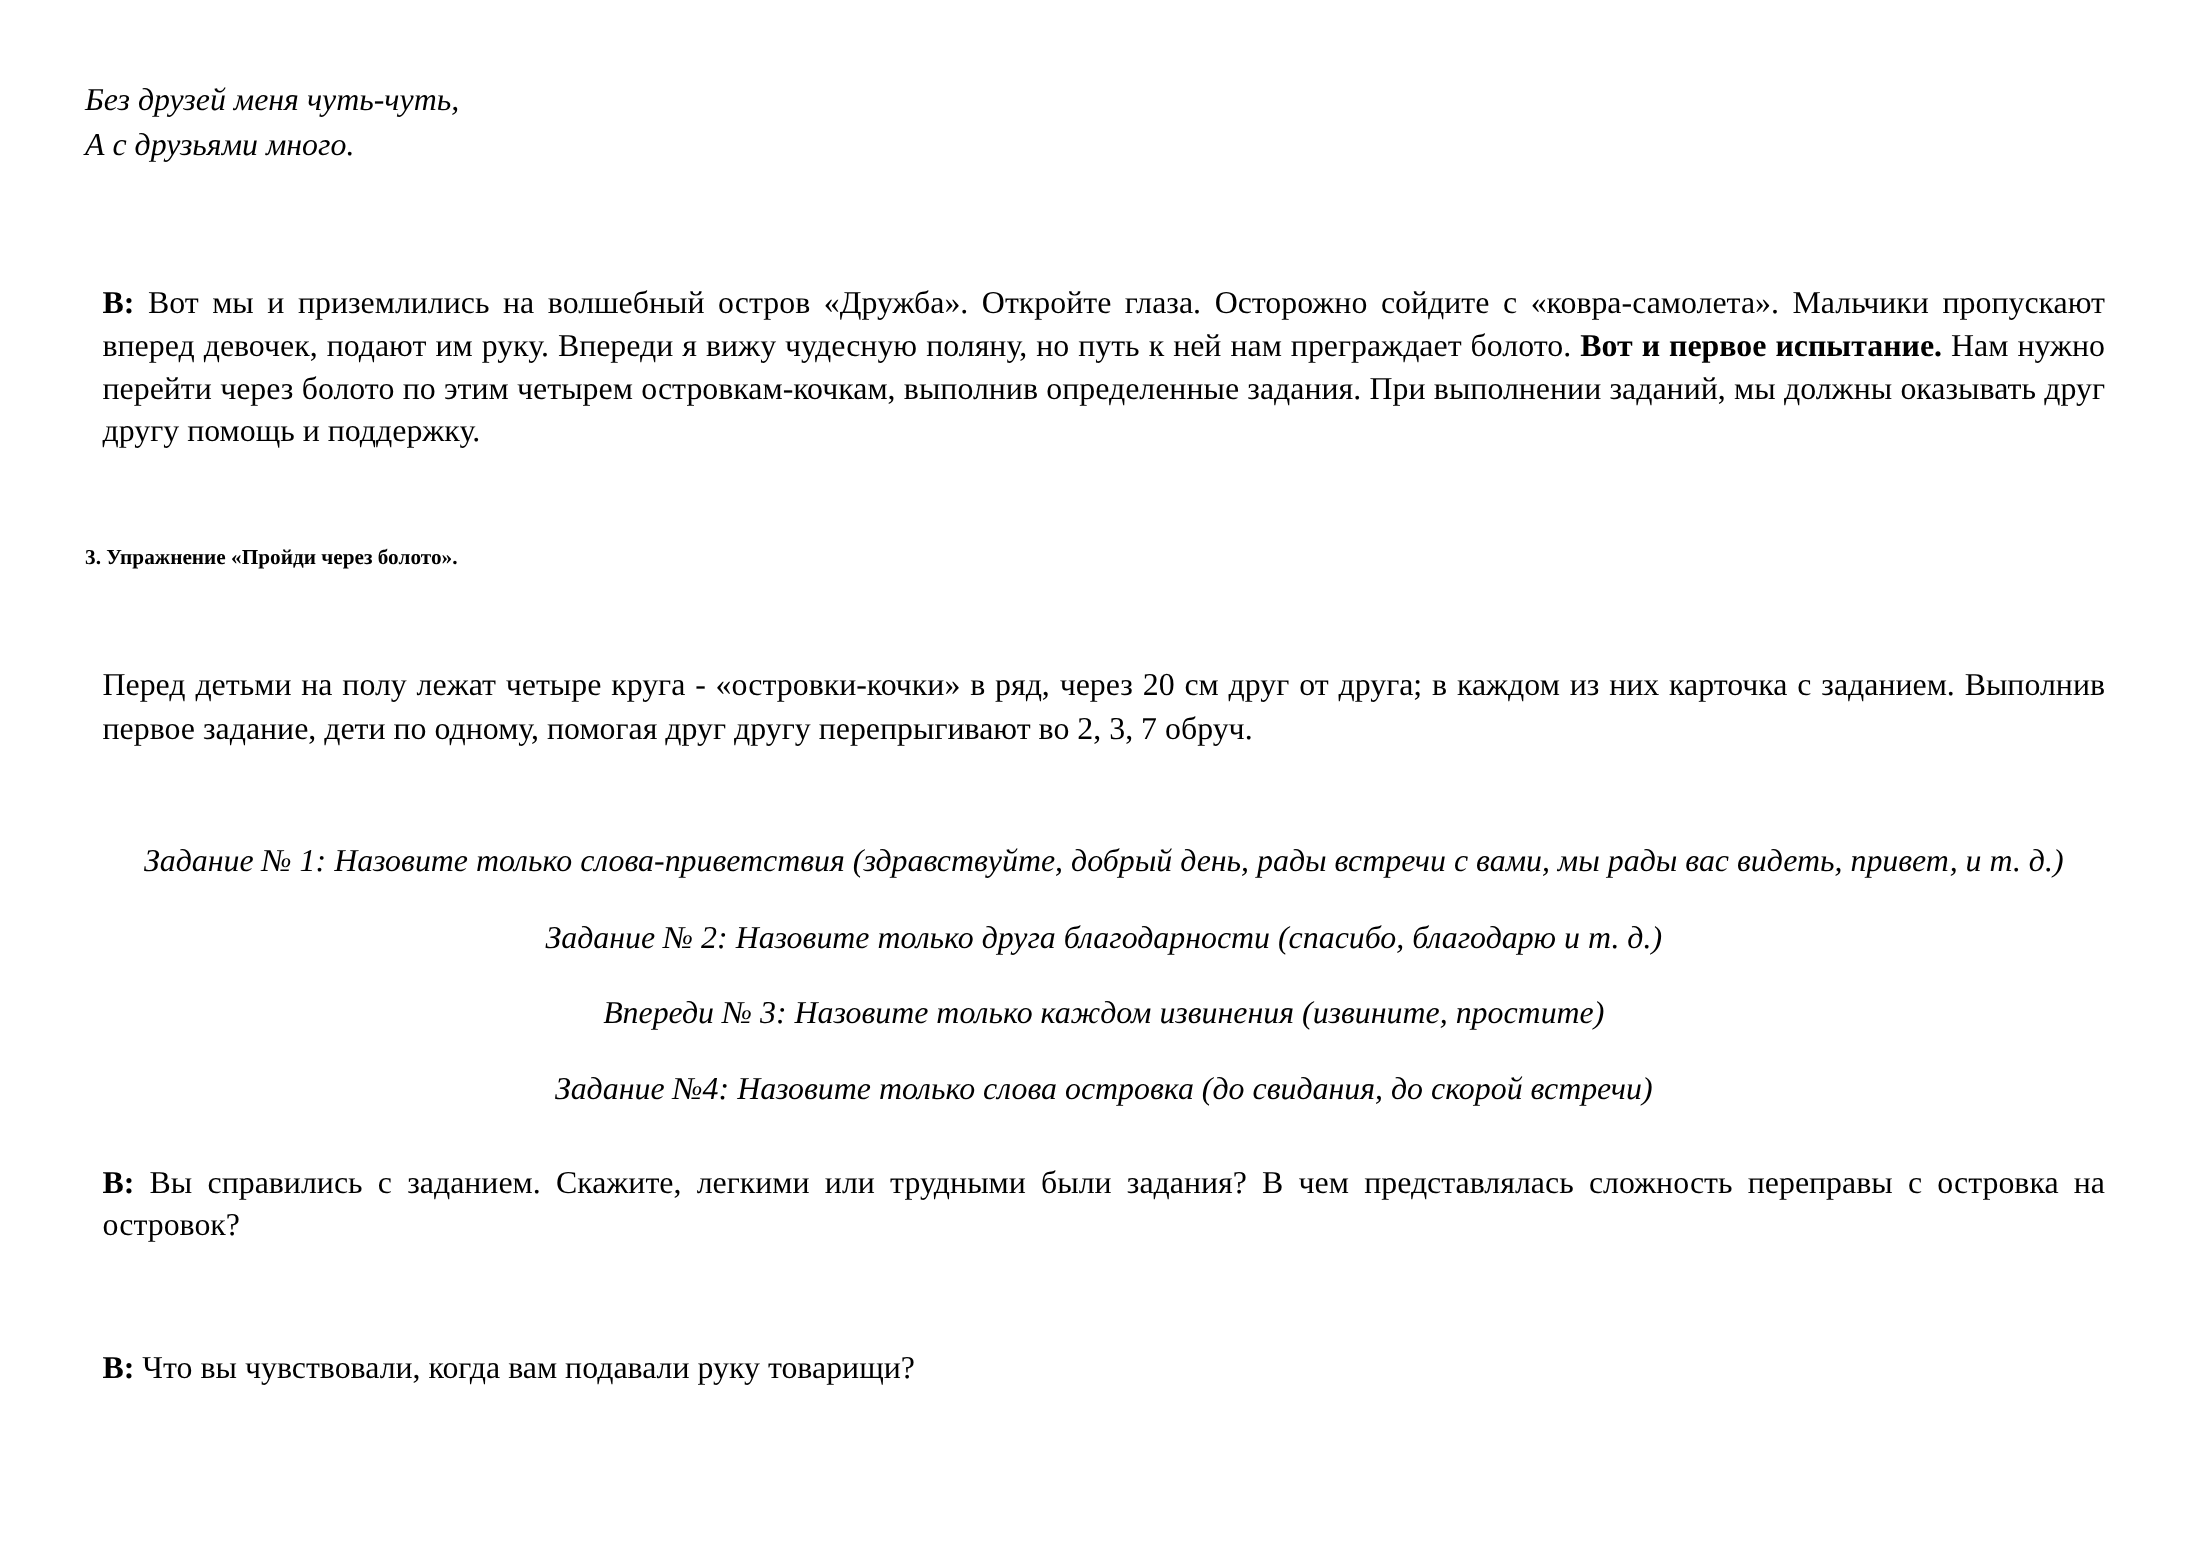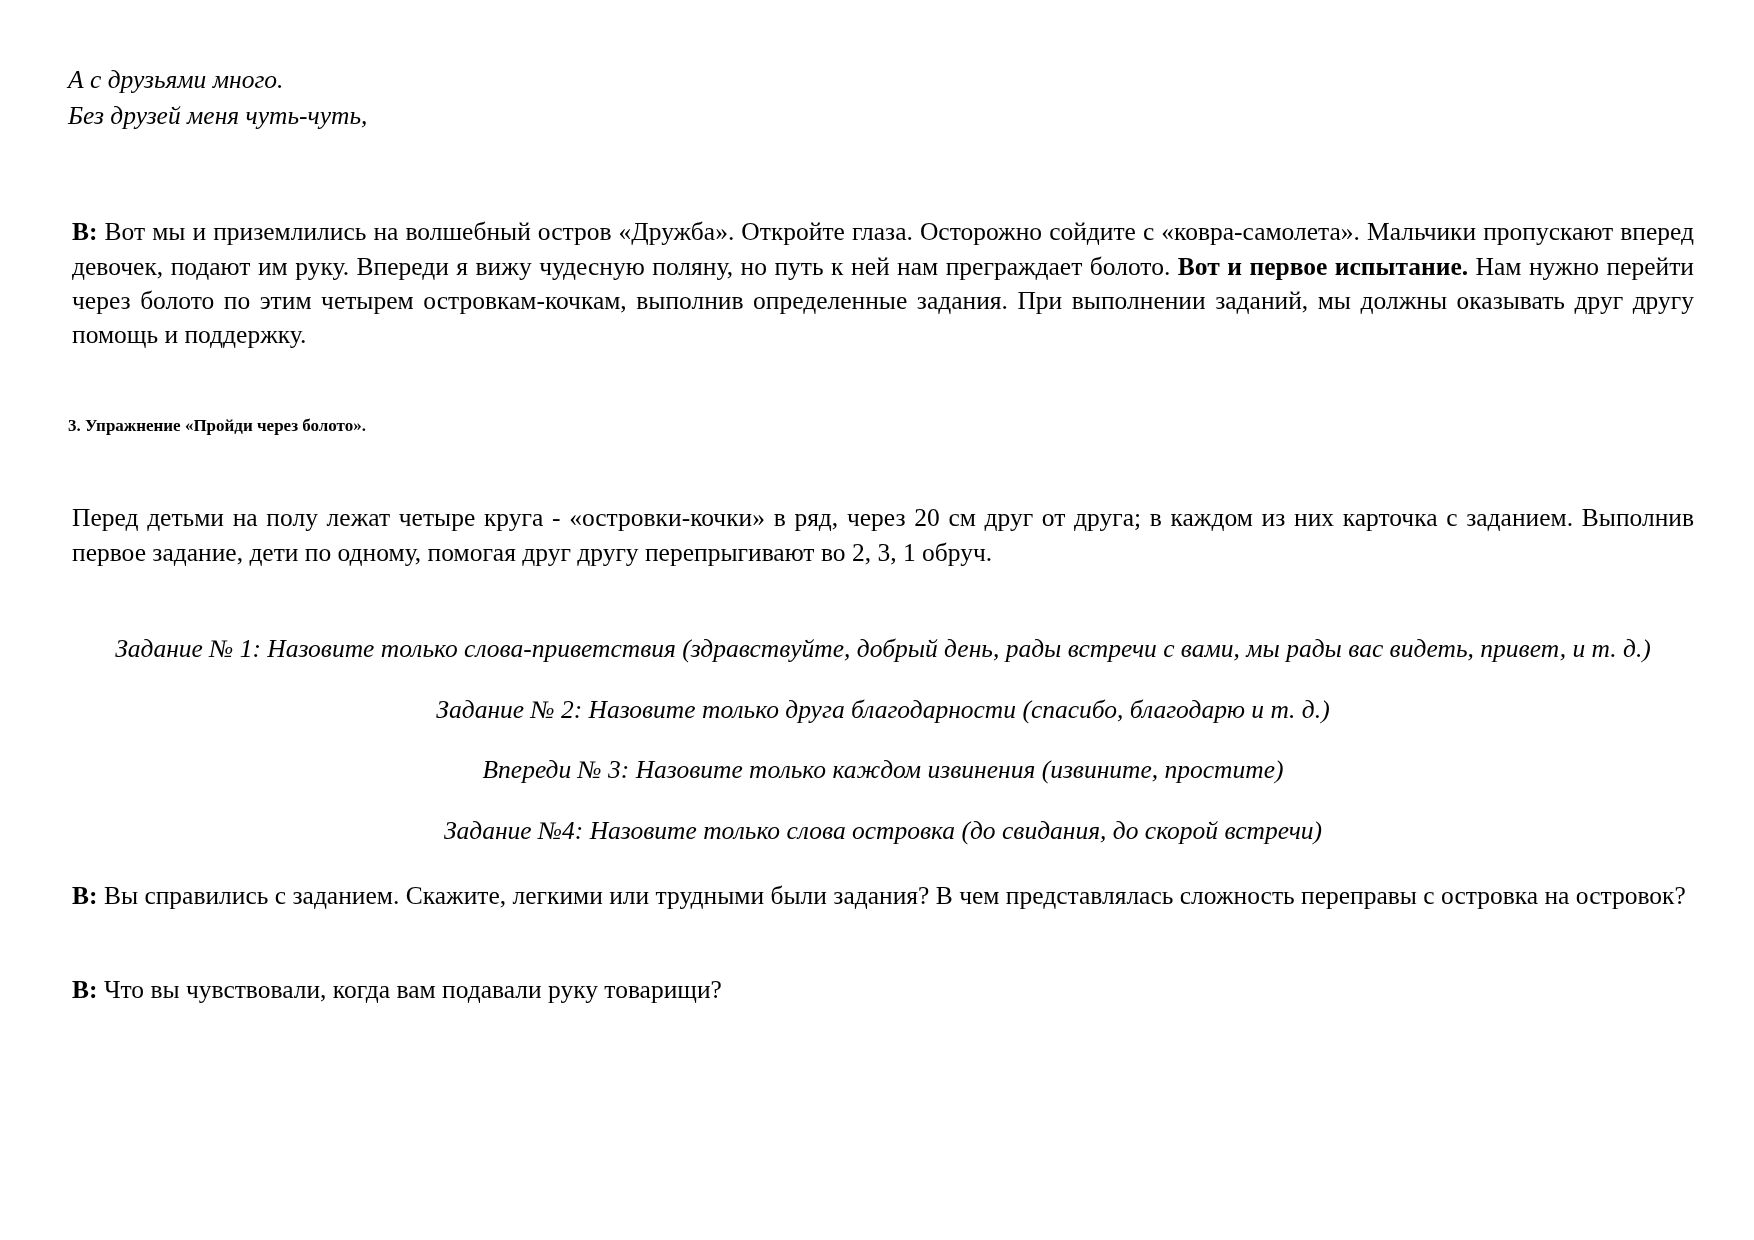--- a/index.html
+++ b/index.html
@@ -34,21 +34,21 @@
   }
   .epigraph .line {
     display: block;
     white-space: pre;
   }
   .spacer-lg { height: 78px; }
   .spacer-md { height: 58px; }
 
   
   p.para {
-    margin: 4px;
+    margin: 14px;
     font-size: 25.5px;
     line-height: 1.345;
     text-align: justify;
     text-justify: inter-word;
   }
   p.para.left { text-align: left; }
   .b { font-weight: bold; }
   p.task {
     margin: 0;
     font-size: 25.5px;
@@ -66,38 +66,38 @@
   .gap-para { height: 26px; }
   .gap-task { height: 26px; }
 </style>
 </head>
 <body>
 
 <div class="page">
   <div class="doc-body">
 
     <div class="epigraph">
+      <span class="line">Без друзей меня чуть-чуть,</span>
       <span class="line">А с друзьями много.</span>
-      <span class="line">Без друзей меня чуть-чуть,</span>
     </div>
 
     <div class="spacer-lg"></div>
 
     <p class="para"><span class="b">В:</span><span> Вот мы и приземлились на волшебный остров «Дружба». Откройте глаза. Осторожно сойдите с «ковра-самолета». Мальчики пропускают вперед девочек, подают им руку. Впереди я вижу чудесную поляну, но путь к ней нам преграждает болото. </span><span class="b">Вот и первое испытание.</span><span> Нам нужно перейти через болото по этим четырем островкам-кочкам, выполнив определенные задания. При выполнении заданий, мы должны оказывать друг другу помощь и поддержку.</span></p>
 
     <div class="spacer-md"></div>
 
     <p class="heading">3. Упражнение «Пройди через болото».</p>
 
     <div class="gap-after-heading"></div>
 
 
     <div class="gap-para"></div>
 
-    <p class="para">Перед детьми на полу лежат четыре круга - «островки-кочки» в ряд, через 20 см друг от друга; в каждом из них карточка с заданием. Выполнив первое задание, дети по одному, помогая друг другу перепрыгивают во 2, 3, 1 обруч.</p>
+    <p class="para">Перед детьми на полу лежат четыре круга - «островки-кочки» в ряд, через 20 см друг от друга; в каждом из них карточка с заданием. Выполнив первое задание, дети по одному, помогая друг другу перепрыгивают во 2, 3, 7 обруч.</p>
 
     <div class="spacer-md"></div>
 
     <p class="task"><span>Задание № 1:</span><span> Назовите только слова-приветствия (здравствуйте, добрый день, рады встречи с вами, мы рады вас видеть, привет, и т. д.)</span></p>
 
     <div class="gap-task"></div>
 
     <p class="task"><span>Задание № 2:</span><span> Назовите только друга благодарности (спасибо, благодарю и т. д.)</span></p>
 
     <div class="gap-task"></div>

